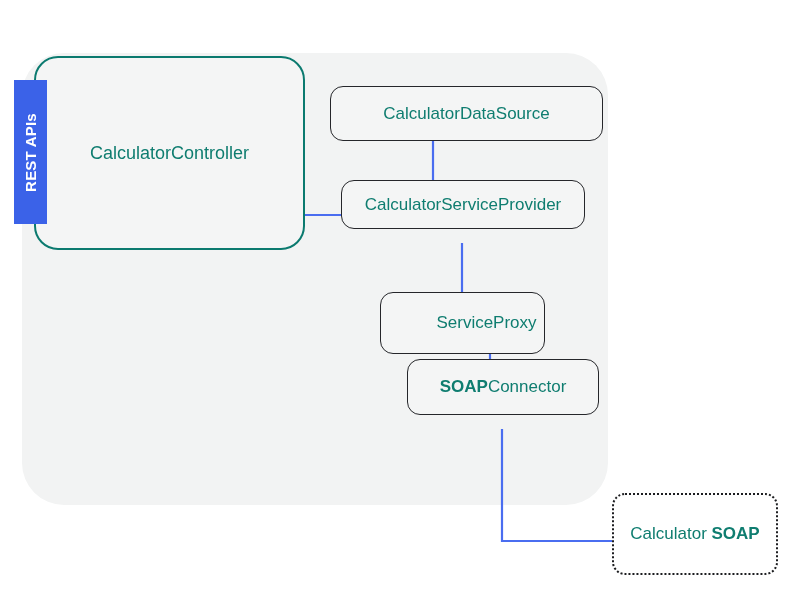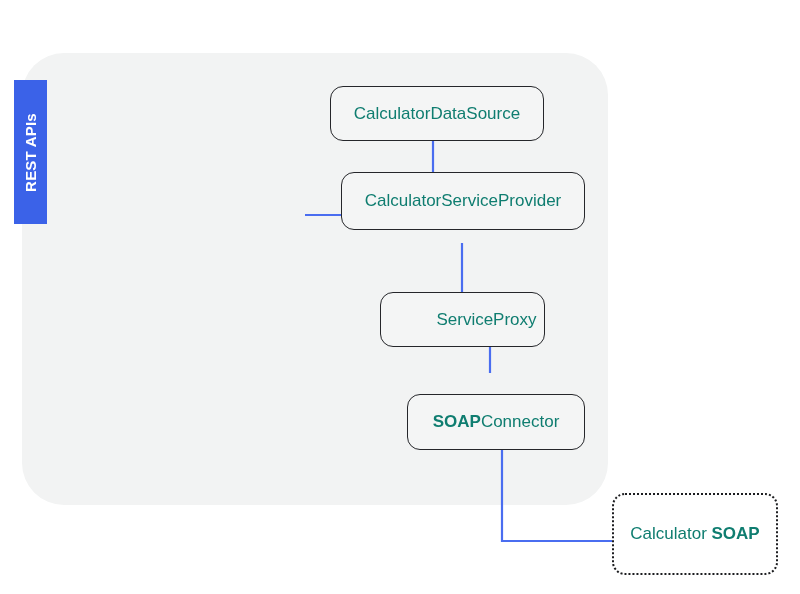--- a/index.html
+++ b/index.html
@@ -109,24 +109,24 @@
   .rest-badge-label {
     transform: rotate(-90deg);
     color: #ffffff;
     font-size: 15px;
     font-weight: bold;
     white-space: nowrap;
     letter-spacing: 0.2px;
   }
 
   
-  #node-datasource       { left: 330px; top: 86px;  width: 214px; height: 55px; text-align: center; }
-  #node-serviceprovider  { left: 341px; top: 172px; width: 244px; height: 58px; }
-  #node-serviceproxy     { left: 380px; top: 292px; width: 165px; height: 55px; padding-left: 48px; }
-  #node-soapconnector    { left: 407px; top: 394px; width: 178px; height: 56px; }
+  #node-datasource       { left: 330px; top: 86px;  width: 273px; height: 55px; text-align: center; }
+  #node-serviceprovider  { left: 341px; top: 180px; width: 244px; height: 49px; }
+  #node-serviceproxy     { left: 380px; top: 292px; width: 165px; height: 62px; padding-left: 48px; }
+  #node-soapconnector    { left: 407px; top: 359px; width: 192px; height: 56px; }
 
   
   .external-node {
     position: absolute;
     left: 612px;
     top: 493px;
     width: 166px;
     height: 82px;
     box-sizing: border-box;
     background: #ffffff;
@@ -159,20 +159,23 @@
 
     <line x1="433" y1="141" x2="433" y2="188" stroke="#4a6df0" stroke-width="2.2"></line>
 
     <line x1="462" y1="243" x2="462" y2="292" stroke="#4a6df0" stroke-width="2.2"></line>
 
     <line x1="490" y1="347" x2="490" y2="373" stroke="#4a6df0" stroke-width="2.2"></line>
 
     <polyline points="502,429 502,541 612,541" fill="none" stroke="#4a6df0" stroke-width="2.2"></polyline>
   </svg>
 
+  <div class="controller-container">
+    <span class="controller-label">CalculatorController</span>
+  </div>
 
   <div class="rest-badge">
     <span class="rest-badge-label">REST APIs</span>
   </div>
 
   <div class="node" id="node-datasource">
     <span>CalculatorDataSource</span>
   </div>
 
   <div class="node" id="node-serviceprovider">

